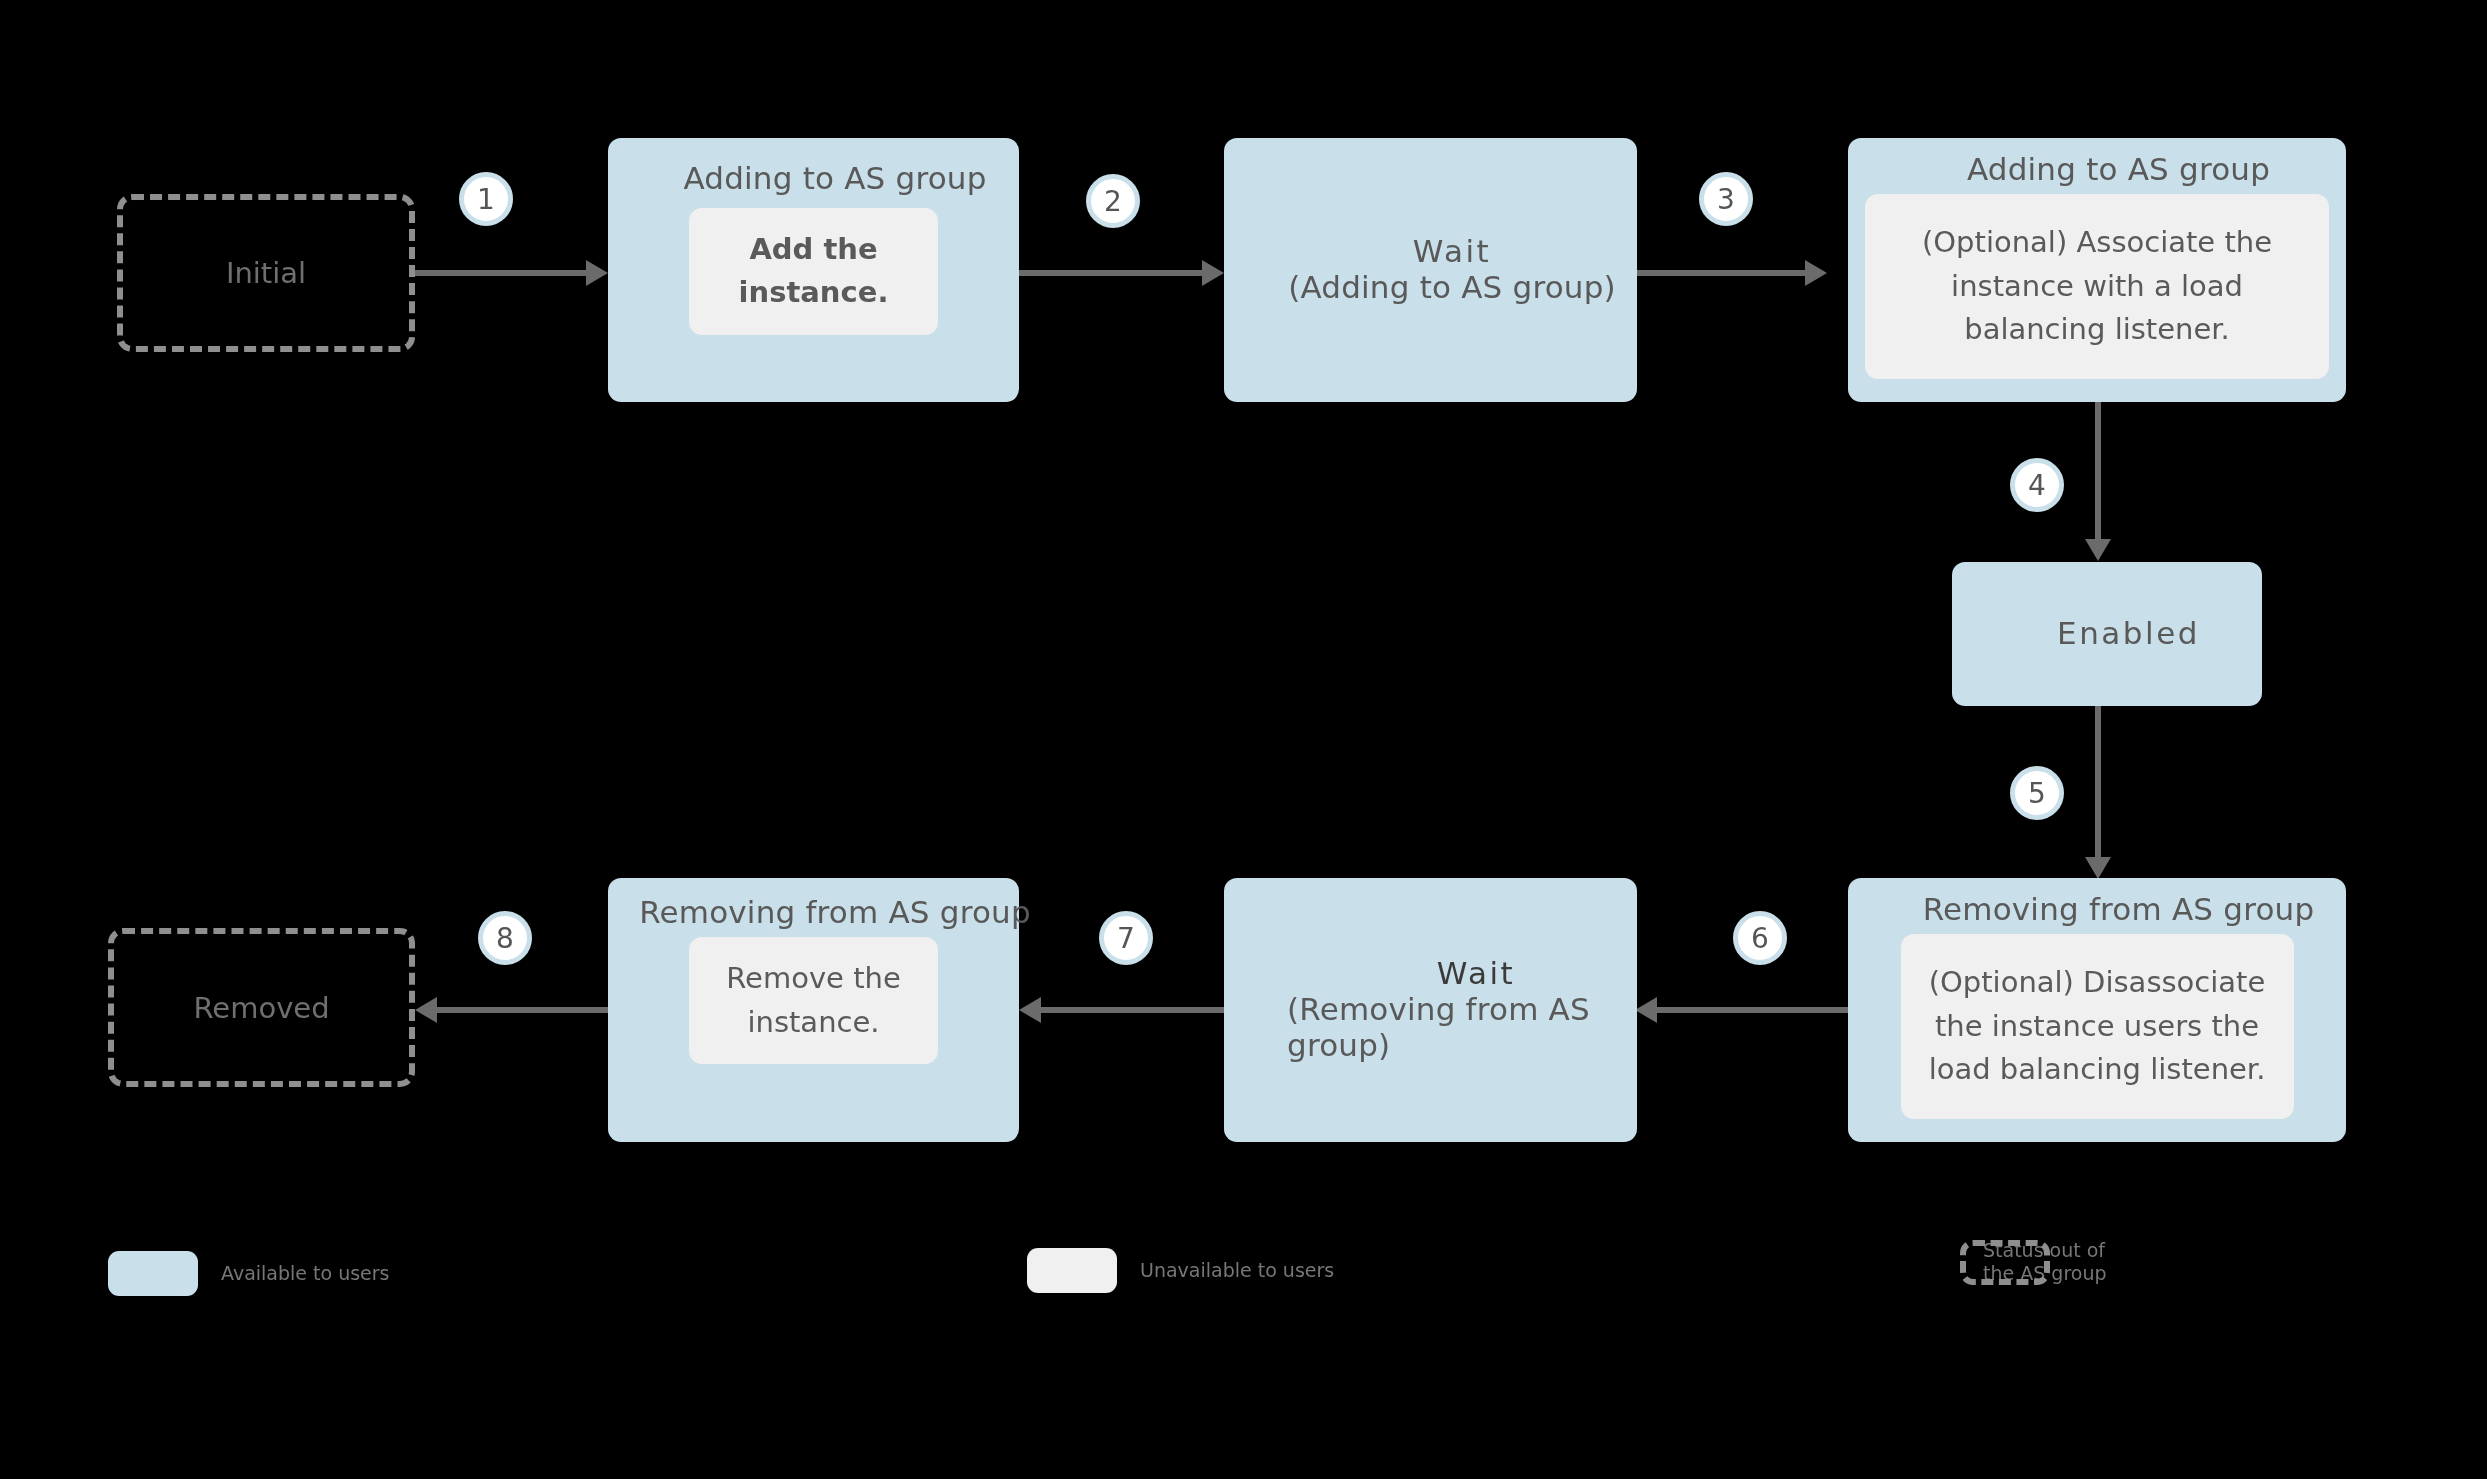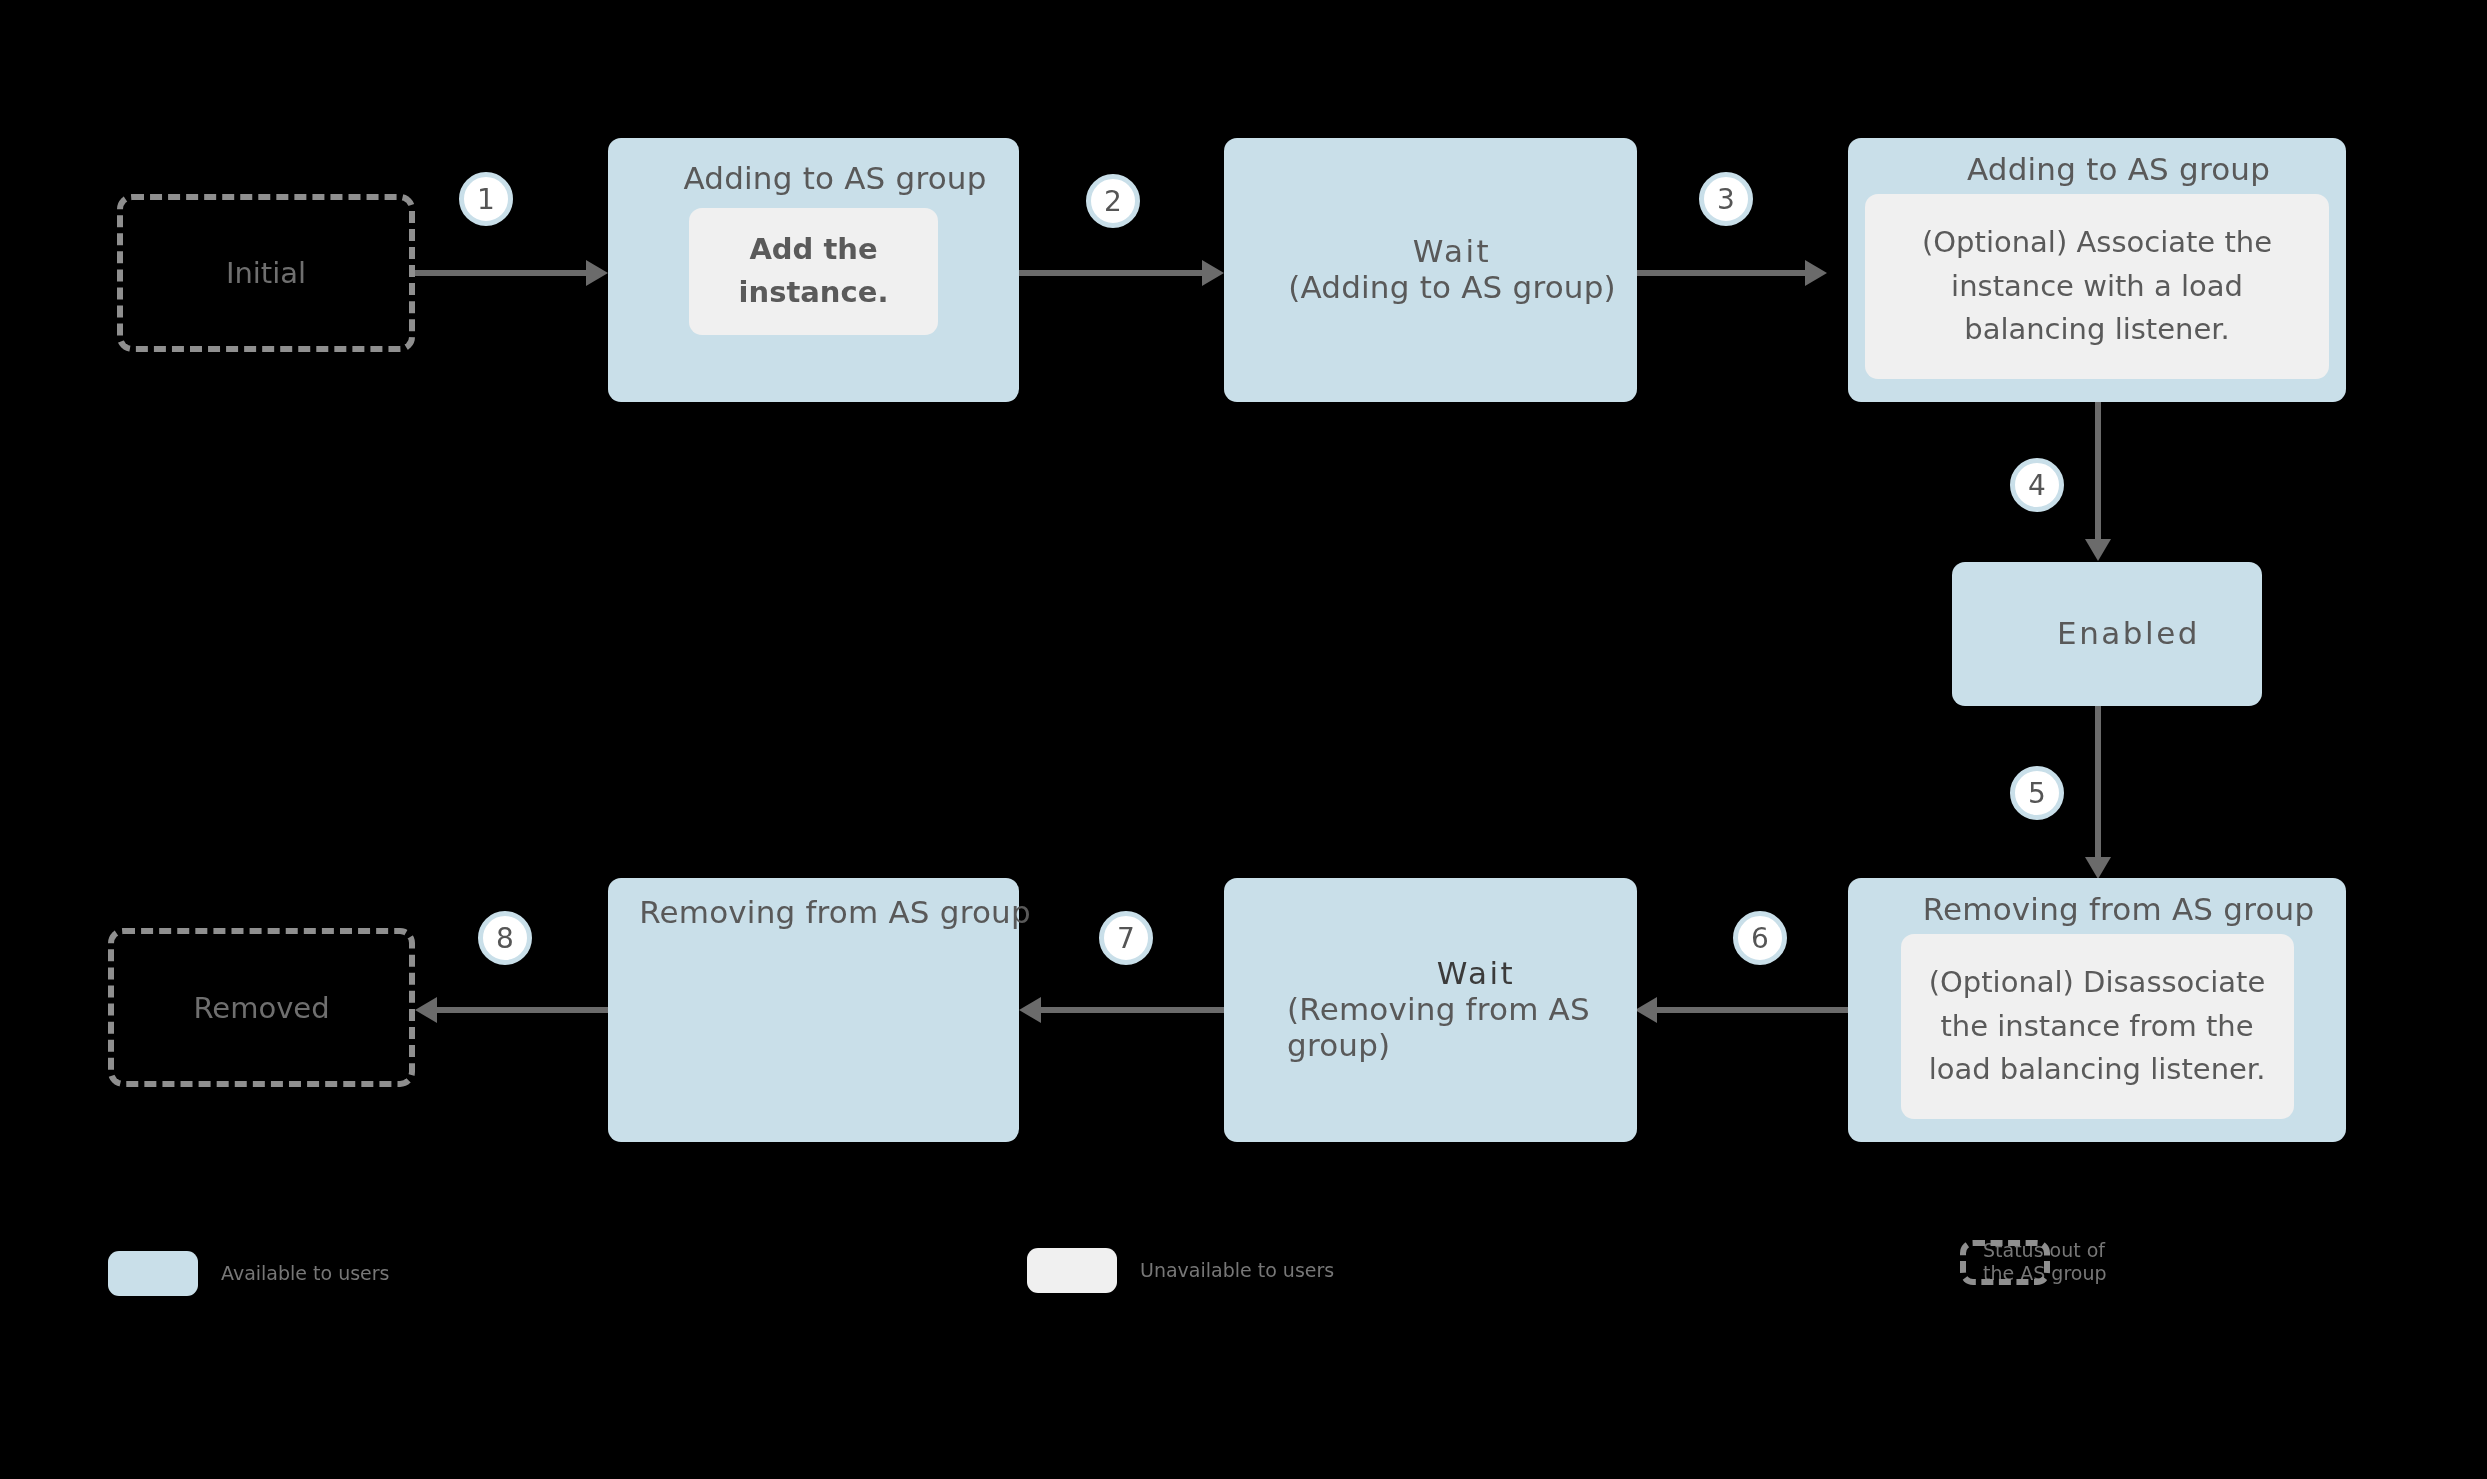--- a/index.html
+++ b/index.html
@@ -150,21 +150,21 @@
   </div>
 
   <div class="line-v" style="left:2095px;top:706px;height:154px;"></div>
   <div class="arrow down" style="left:2085px;top:857px;"></div>
   <div class="badge" style="left:2010px;top:766px;">
     <span>5</span>
   </div>
 
   <div class="node blue" style="left:1848px;top:878px;width:498px;height:264px;">
     <div class="node-title" style="margin-top:14px;">Removing from AS group</div>
-    <div class="inner" style="margin-top:6px;width:393px;height:185px;">(Optional) Disassociate the instance from the load balancing listener.</div>
+    <div class="inner" style="margin-top:6px;width:393px;height:185px;">(Optional) Disassociate the instance users the load balancing listener.</div>
   </div>
 
   <div class="line-h" style="left:1656px;top:1007px;width:192px;"></div>
   <div class="arrow left" style="left:1635px;top:997px;"></div>
   <div class="badge" style="left:1733px;top:911px;">
     <span>6</span>
   </div>
 
   <div class="node blue center" style="left:1224px;top:878px;width:413px;height:264px;align-items:flex-start;padding:0 0 0 20px;">
     <div class="node-title dark spaced" style="text-align:center;width:378px;">Wait</div>
@@ -172,20 +172,21 @@
   </div>
 
   <div class="line-h" style="left:1041px;top:1007px;width:183px;"></div>
   <div class="arrow left" style="left:1019px;top:997px;"></div>
   <div class="badge" style="left:1099px;top:911px;">
     <span>7</span>
   </div>
 
   <div class="node blue" style="left:608px;top:878px;width:411px;height:264px;">
     <div class="node-title" style="margin-top:18px;line-height:1.08;">Removing from AS group</div>
+    <div class="inner" style="margin-top:8px;width:249px;height:127px;">Remove the instance.</div>
   </div>
 
   <div class="line-h" style="left:437px;top:1007px;width:171px;"></div>
   <div class="arrow left" style="left:415px;top:997px;"></div>
   <div class="badge" style="left:478px;top:911px;">
     <span>8</span>
   </div>
 
   <div class="dashed" style="left:108px;top:928px;width:307px;height:159px;">
     <span>Removed</span>

